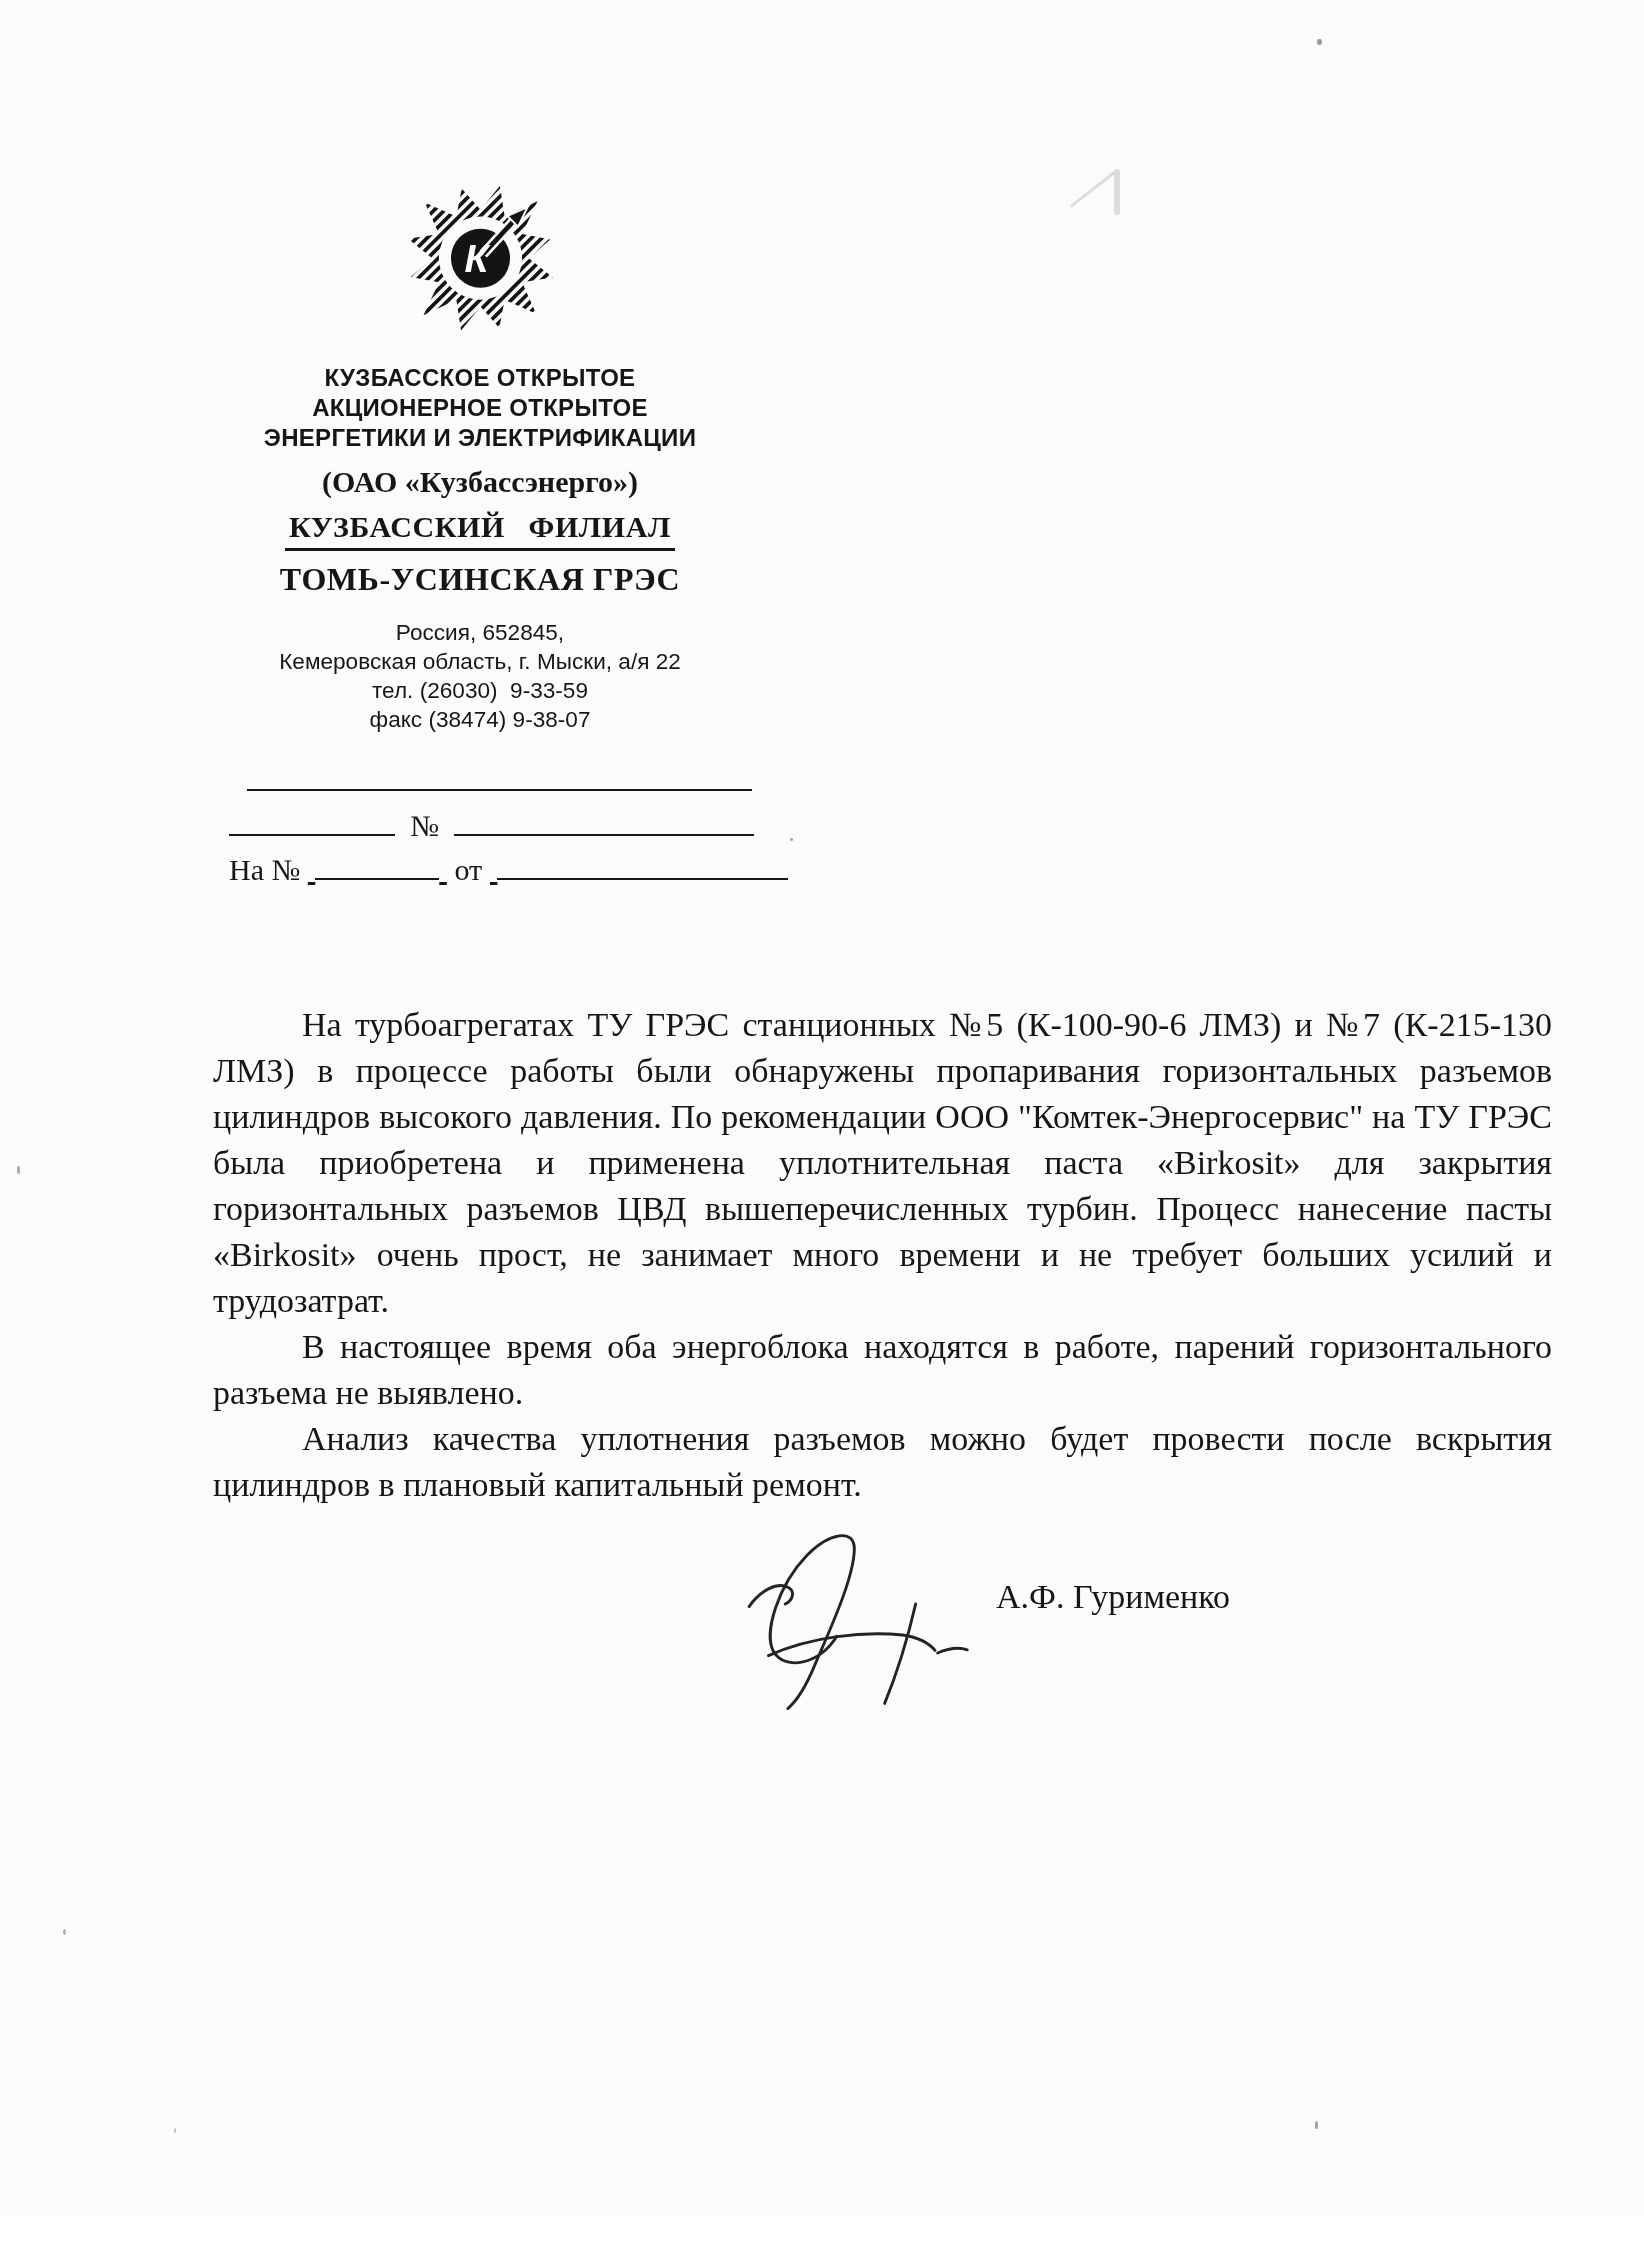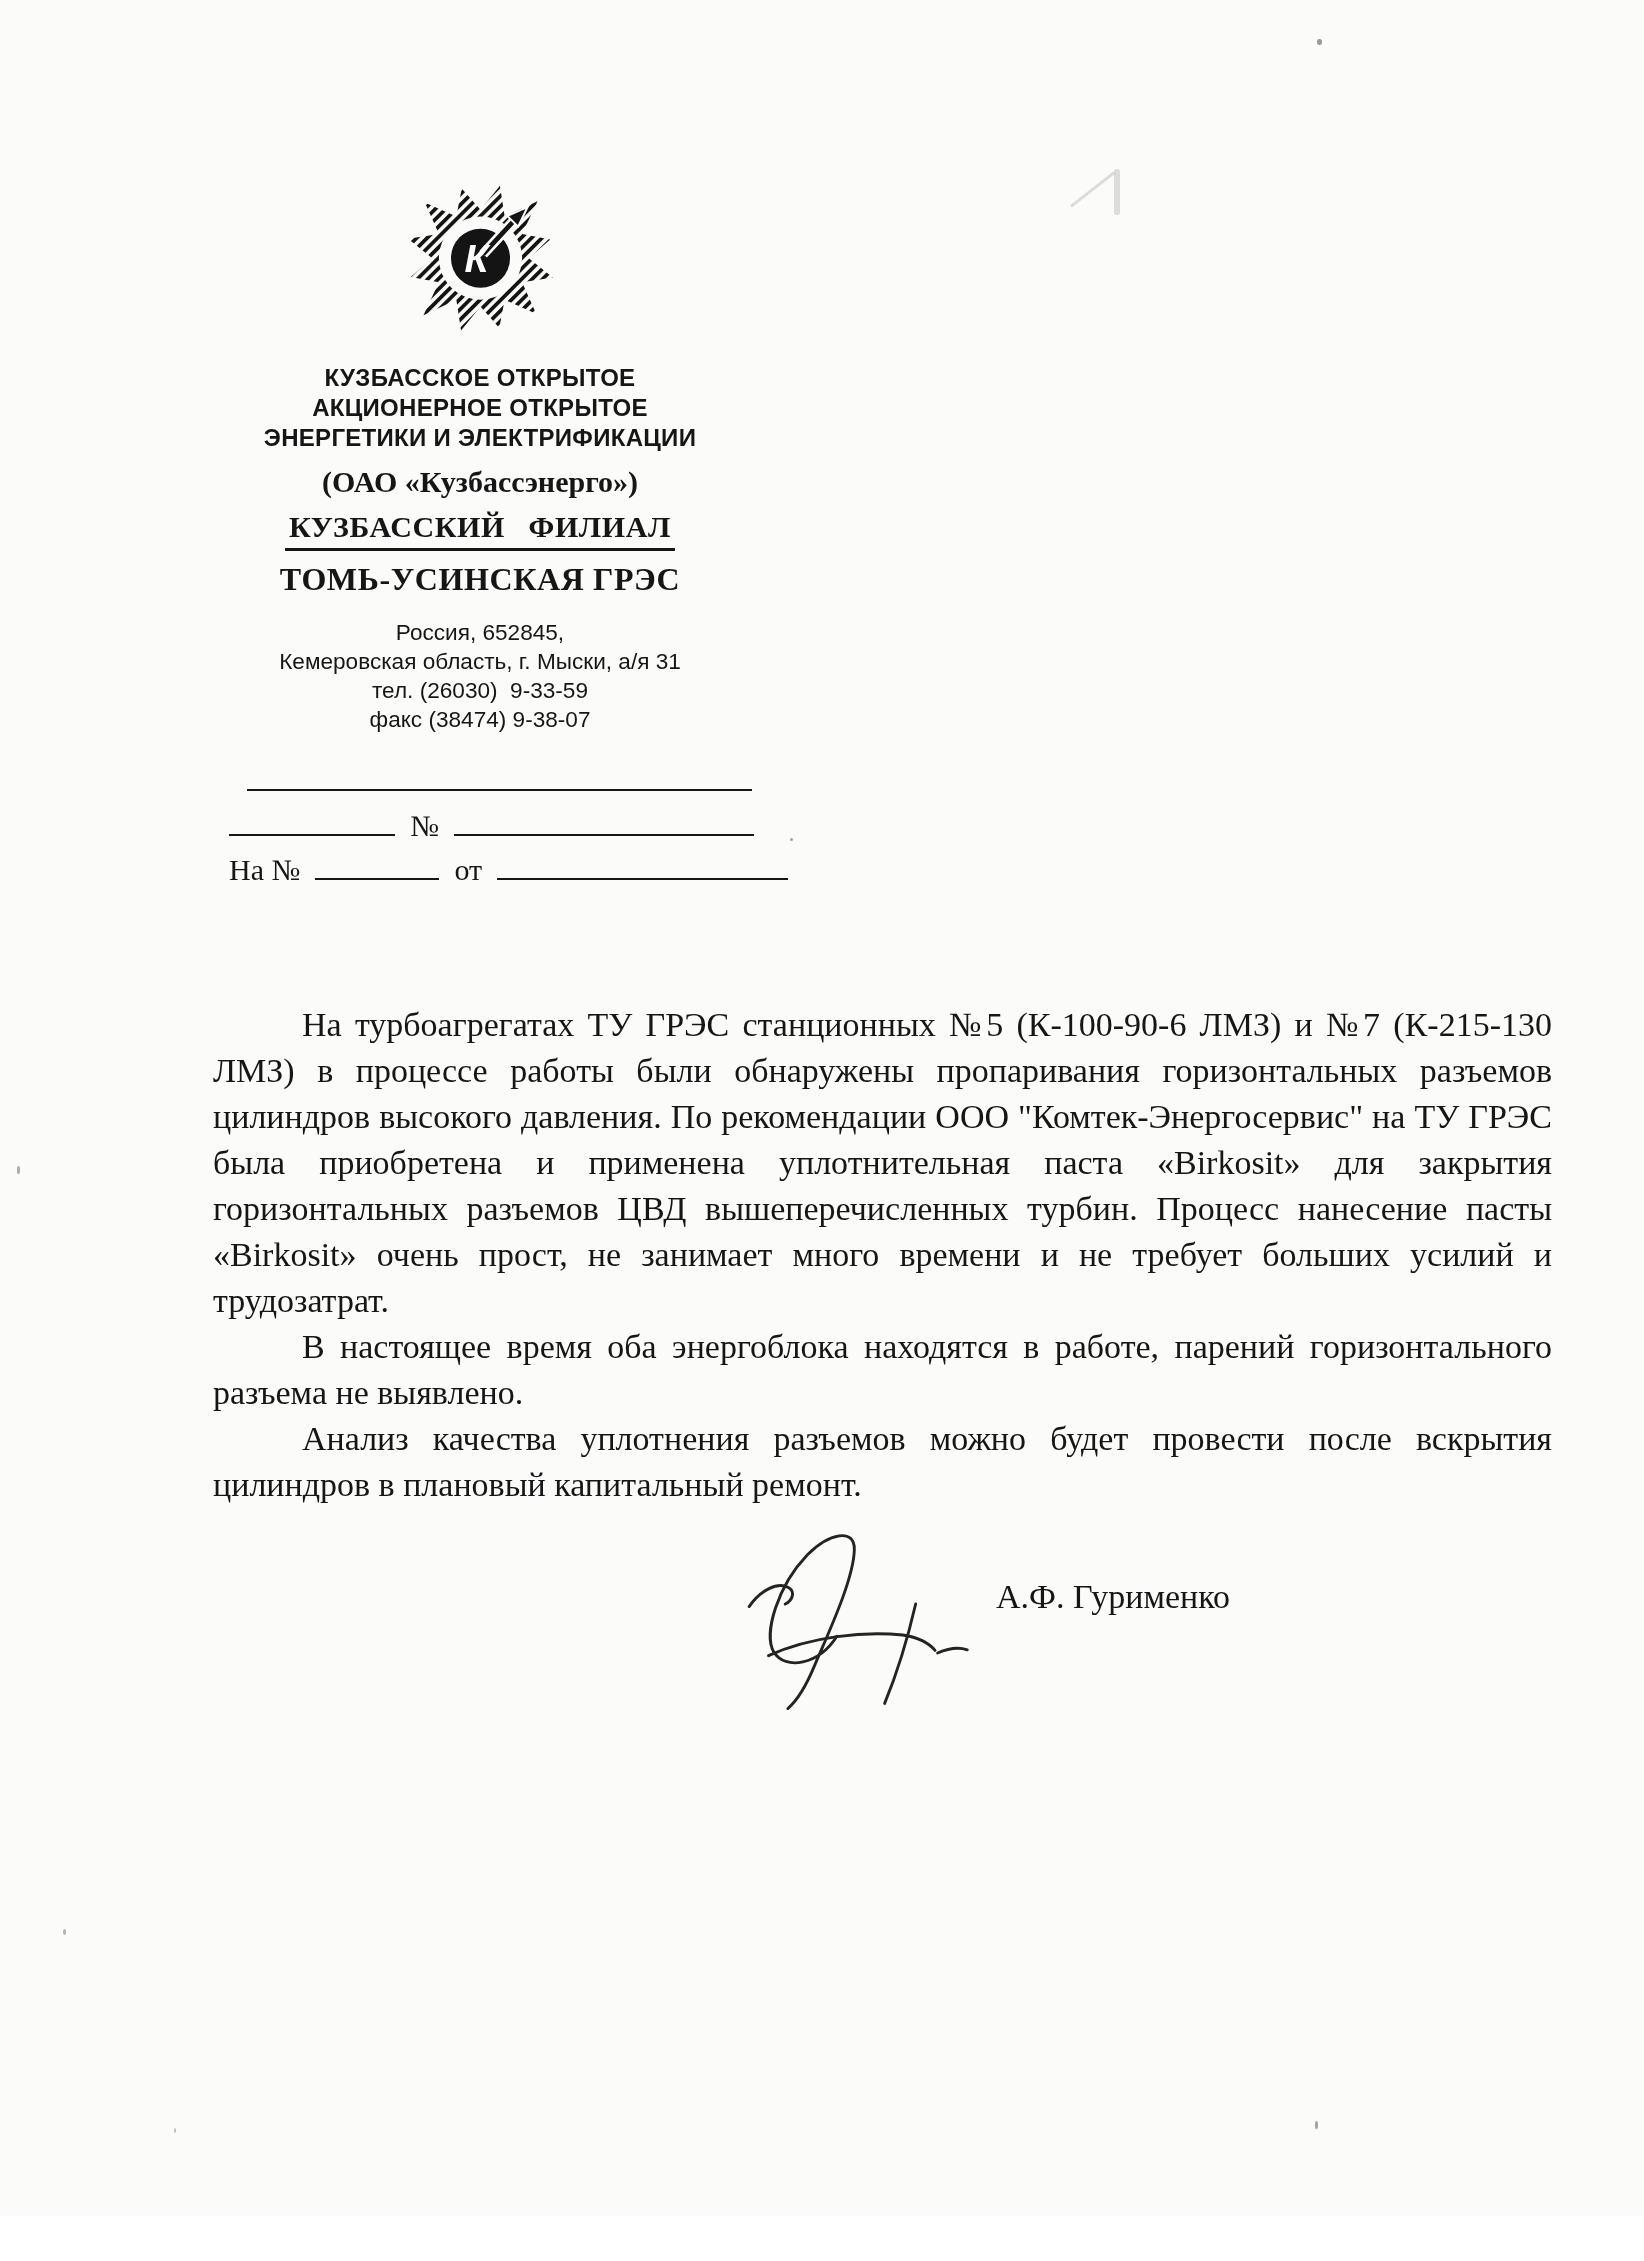--- a/index.html
+++ b/index.html
@@ -46,21 +46,21 @@
   .rule{
     position:absolute;left:247px;top:789px;width:505px;height:0;
     border-top:2.6px solid #161616;
   }
   .ref-row{
     position:absolute;left:229px;height:34px;
     font:400 30px/34px "Liberation Serif", serif;
     white-space:nowrap;
   }
   .ref-row-1{top:806px;}
-  .ref-row-2{top:850px;}
+  .ref-row-2{top:850px;text-decoration:underline;}
   .blank{
     display:inline-block;height:0.92em;
     border-bottom:2.6px solid #161616;
     vertical-align:baseline;
   }
   .ref-label{display:inline-block;margin:0 7.7px;}
   .ref-label-first{margin-left:0;}
   
   .body-text{
     position:absolute;left:213px;top:1002px;width:1339px;
@@ -119,21 +119,21 @@
     <div class="org-short">(ОАО «Кузбассэнерго»)</div>
 
     <div class="branch">
       <span class="branch-inner">КУЗБАССКИЙ ФИЛИАЛ</span>
     </div>
 
     <div class="station">ТОМЬ-УСИНСКАЯ ГРЭС</div>
 
     <div class="addr-block">
       <div class="addr-line">Россия, 652845,</div>
-      <div class="addr-line">Кемеровская область, г. Мыски, а/я 31</div>
+      <div class="addr-line">Кемеровская область, г. Мыски, а/я 22</div>
       <div class="addr-line">тел. (26030)  9-33-59</div>
       <div class="addr-line">факс (38474) 9-38-07</div>
     </div>
   </div>
 
   <div class="rule"></div>
 
   <div class="ref-row ref-row-1">
     <span class="blank" style="width:166px"></span>
     <span class="ref-label">№</span>

